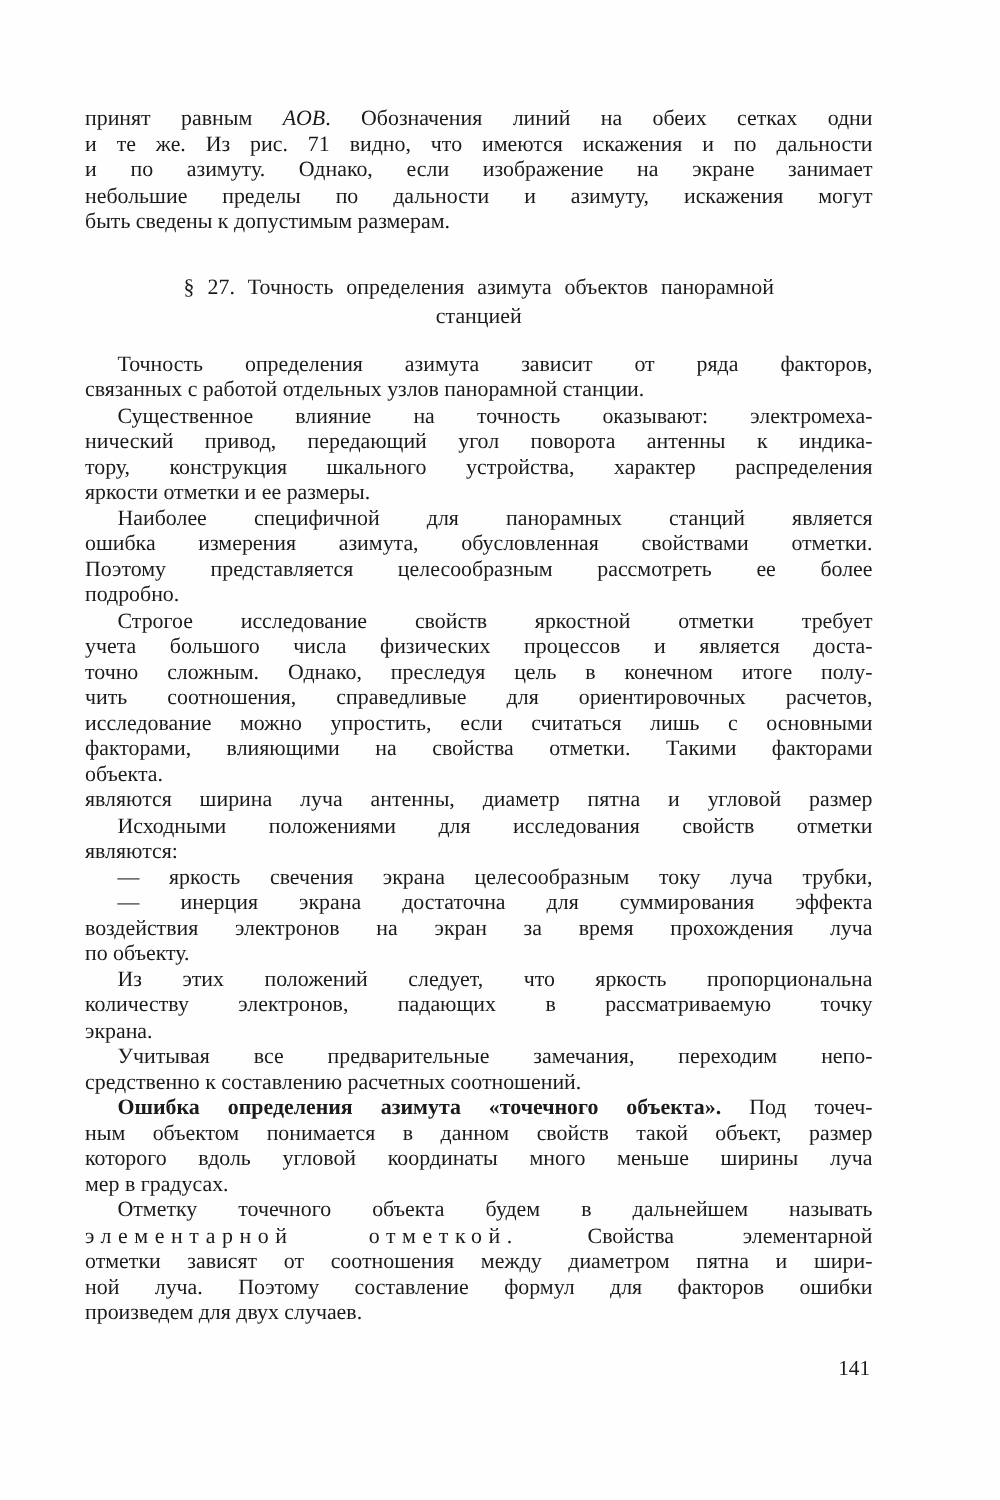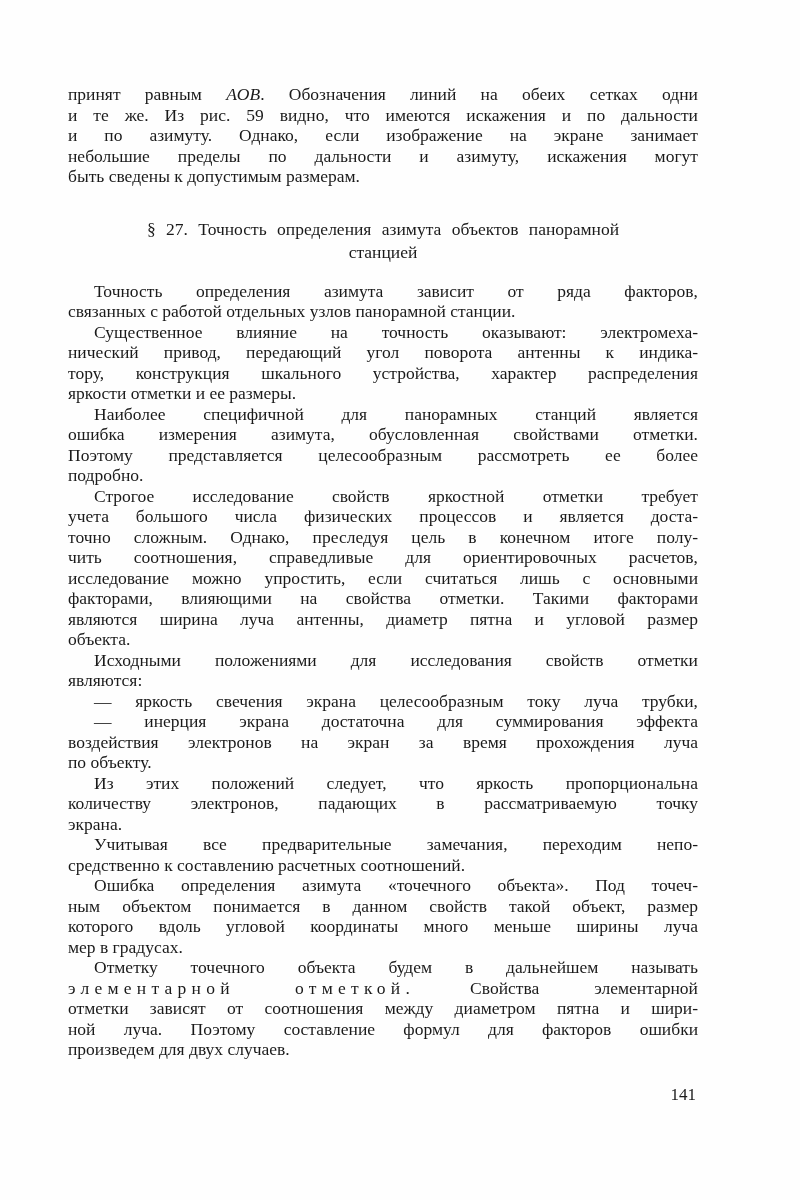--- a/index.html
+++ b/index.html
@@ -31,21 +31,21 @@
     white-space: normal;
   }
   .ln.j {
     text-align: justify;
     text-align-last: justify;
   }
   .ln.in { text-indent: 26px; }
   .em {
     font-style: italic;
   }
-  .bold { font-weight: normal; }
+  .bold { font-weight: bold; }
   .spaced { letter-spacing: 0.30em; }
   .heading {
     font-weight: normal;
     margin: 31px 0 17px 0;
     line-height: 23px;
   }
   .heading .h-line { display: block; text-align: center; word-spacing: 6px; }
   .page-number {
     position: absolute;
     left: 84px;
@@ -57,21 +57,21 @@
   }
 </style>
 </head>
 <body>
 
 <div class="sheet">
   <div class="text-block">
 
     <div class="para">
       <span class="ln j"><span>принят равным </span><span class="em">AOB</span><span>. Обозначения линий на обеих сетках одни</span></span>
-      <span class="ln j">и те же. Из рис. 59 видно, что имеются искажения и по дальности</span>
+      <span class="ln j">и те же. Из рис. 71 видно, что имеются искажения и по дальности</span>
       <span class="ln j">и по азимуту. Однако, если изображение на экране занимает</span>
       <span class="ln j">небольшие пределы по дальности и азимуту, искажения могут</span>
       <span class="ln">быть сведены к допустимым размерам.</span>
     </div>
 
     <div class="heading">
       <span class="h-line">§ 27. Точность определения азимута объектов панорамной</span>
       <span class="h-line">станцией</span>
     </div>
 
@@ -94,22 +94,22 @@
       <span class="ln">подробно.</span>
     </div>
 
     <div class="para">
       <span class="ln j in">Строгое исследование свойств яркостной отметки требует</span>
       <span class="ln j">учета большого числа физических процессов и является доста-</span>
       <span class="ln j">точно сложным. Однако, преследуя цель в конечном итоге полу-</span>
       <span class="ln j">чить соотношения, справедливые для ориентировочных расчетов,</span>
       <span class="ln j">исследование можно упростить, если считаться лишь с основными</span>
       <span class="ln j">факторами, влияющими на свойства отметки. Такими факторами</span>
+      <span class="ln">объекта.</span>
       <span class="ln j">являются ширина луча антенны, диаметр пятна и угловой размер</span>
-      <span class="ln">объекта.</span>
     </div>
 
     <div class="para">
       <span class="ln j in">Исходными положениями для исследования свойств отметки</span>
       <span class="ln">являются:</span>
       <span class="ln j in">— яркость свечения экрана целесообразным току луча трубки,</span>
       <span class="ln j in">— инерция экрана достаточна для суммирования эффекта</span>
       <span class="ln j">воздействия электронов на экран за время прохождения луча</span>
       <span class="ln">по объекту.</span>
     </div>

